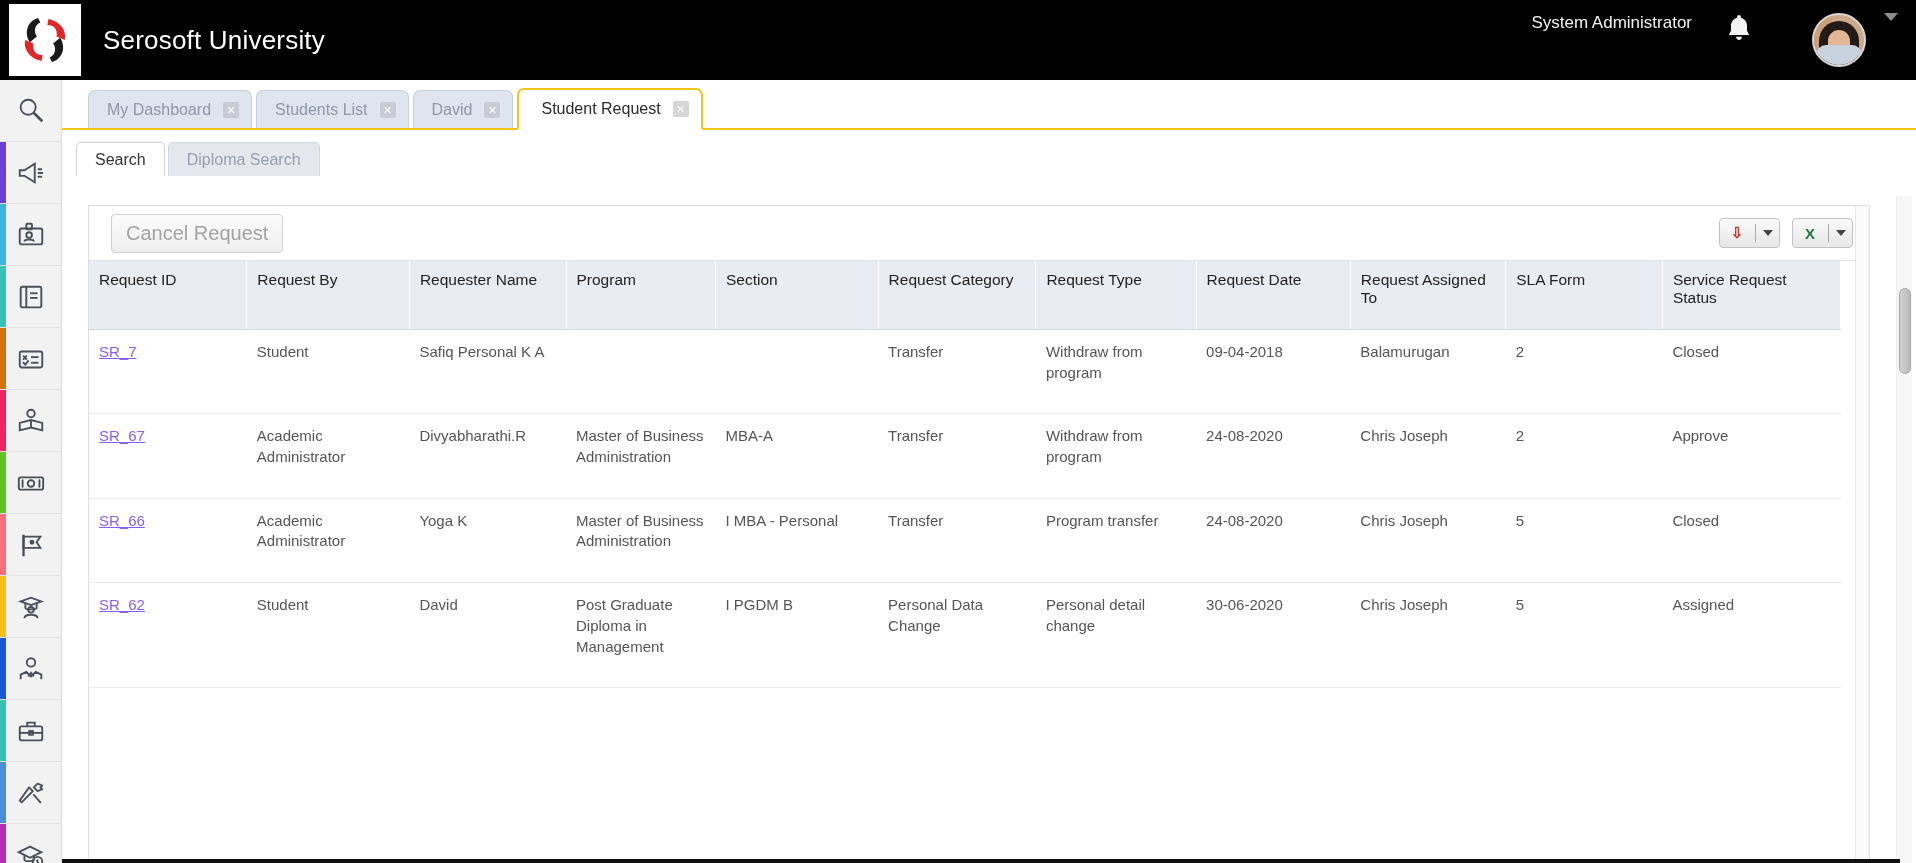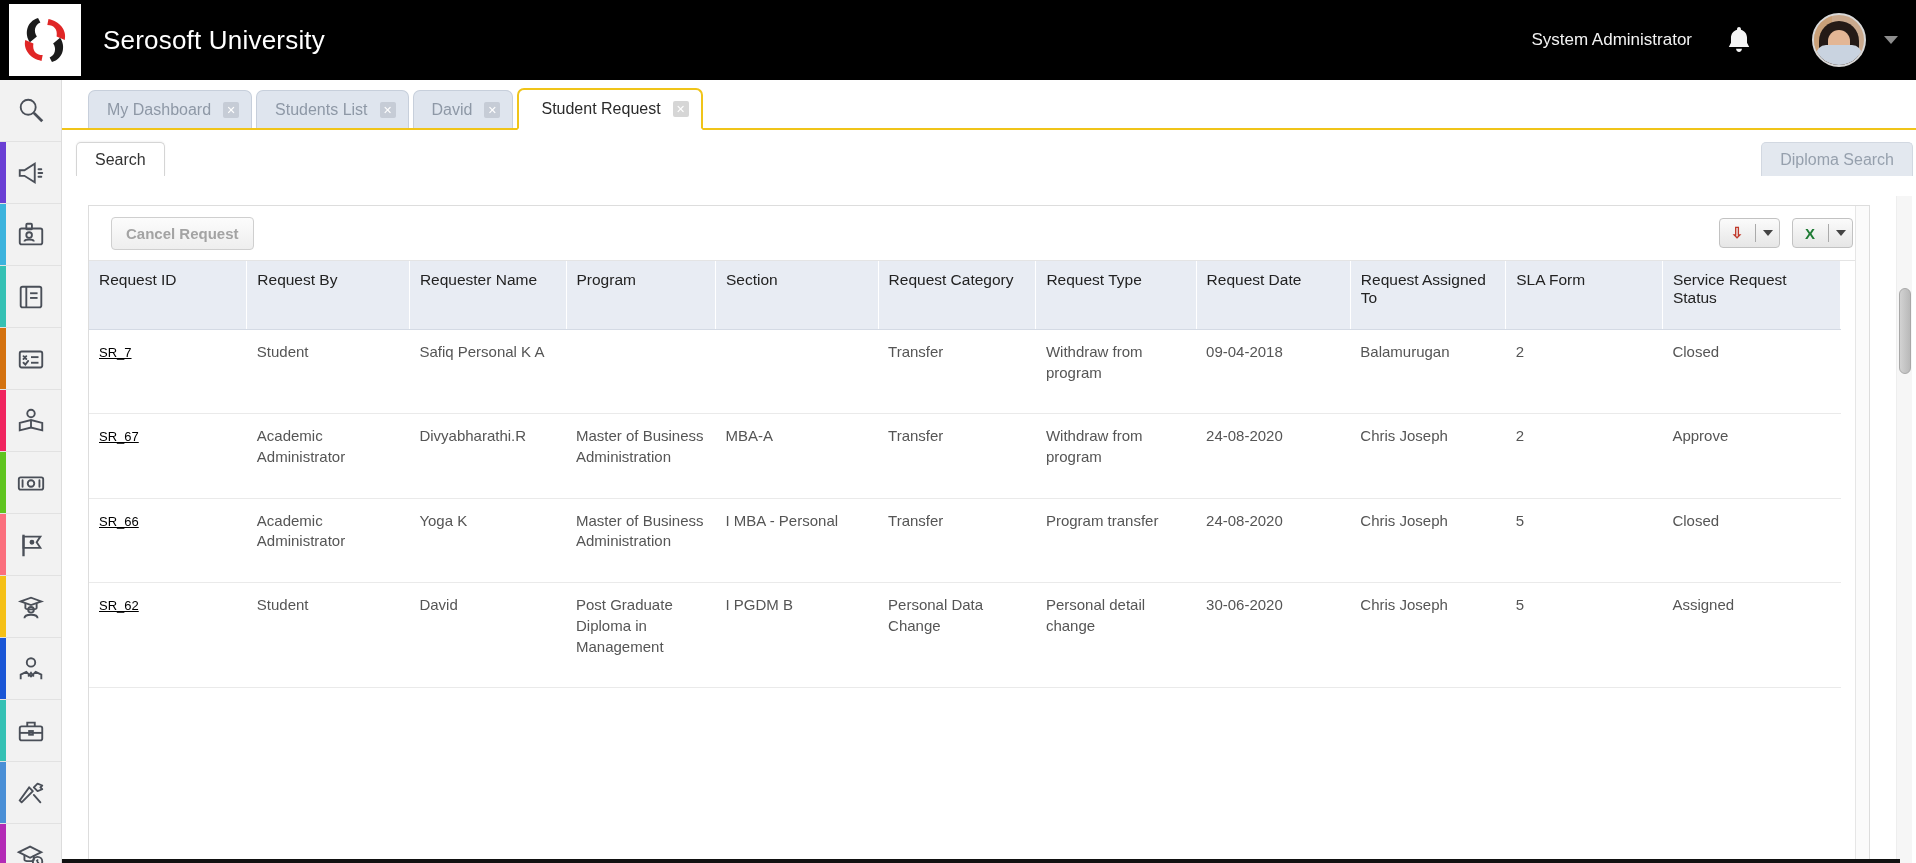--- a/index.html
+++ b/index.html
@@ -23,21 +23,21 @@
     display: flex; align-items: center; justify-content: center;
     flex: 0 0 auto;
   }
   .logo-svg { width: 58px; height: 58px; display:block; }
   .brand-title {
     color: #ffffff; font-size: 26px; font-weight: 400;
     margin-left: 22px; letter-spacing: .2px;
     white-space: nowrap;
   }
   .topbar-right {
-    margin-left: auto; display: flex; align-items: center;
+    margin-left: auto; display: flex; align-items: flex-start;
     padding-right: 18px; gap: 8px;
   }
   .admin-name {
     color: #f2f2f2; font-size: 17px; margin-right: 26px; white-space: nowrap;
   }
   .bell-icon { width: 26px; height: 30px; margin-right: 52px; display:block; }
   .avatar {
     width: 54px; height: 54px; border-radius: 50%;
     border: 2px solid #d8d8d8;
     overflow: hidden; position: relative;
@@ -126,21 +126,20 @@
   }
   .wtab.active .tab-close { background: #d6d6d6; }
 
   
   .subtabs {
     position: absolute; left: 62px; top: 132px;
     width: 1854px; height: 44px;
     display: flex; align-items: flex-end;
     padding-left: 14px;
     background: #ffffff;
-    justify-content: space-between;
   }
   .stab {
     height: 34px; padding: 0 18px;
     display: flex; align-items: center;
     font-size: 16px;
     border-radius: 5px 5px 0 0;
     margin-right: 3px;
   }
   .stab.active {
     background: #ffffff; color: #333333;
@@ -173,21 +172,21 @@
   .toolbar {
     height: 54px;
     display: flex; align-items: center;
     padding: 0 16px 0 22px;
     background: #ffffff;
   }
   .btn-cancel {
     padding: 7px 14px;
     background: linear-gradient(to bottom,#fcfcfc,#eeeeee);
     border: 1px solid #cfcfcf; border-radius: 4px;
-    color: #a3a3a3; font-size: 15px; font-weight: bold;
+    color: #a3a3a3; font-size: 20px;
   }
   .toolbar-right { margin-left: auto; display: flex; gap: 12px; }
   .split-btn {
     display: flex; align-items: center;
     background: linear-gradient(to bottom,#fbfbfb,#e6e6e6);
     border: 1px solid #c2c2c2; border-radius: 4px;
     height: 30px; padding: 0 6px;
   }
   .split-btn .glyph { width: 22px; text-align: center; font-size: 15px; font-weight: bold; }
   .split-btn .sep { width: 1px; height: 18px; background: #aaaaaa; margin: 0 7px; }
@@ -215,22 +214,22 @@
     vertical-align: top;
   }
   table.grid td {
     border-bottom: 1px solid #eaeaea;
     font-size: 15px; color: #555555;
     padding: 12px 10px 30px 10px;
     vertical-align: top;
     line-height: 1.38;
   }
   td.idcell a {
-    color: #000000; text-decoration: underline;
-    font-size: 13px;
+    color: #8b5cf6; text-decoration: underline;
+    font-size: 15px;
   }
   .c0{width:133px}.c1{width:137px}.c2{width:132px}.c3{width:126px}
   .c4{width:137px}.c5{width:133px}.c6{width:135px}.c7{width:130px}
   .c8{width:131px}.c9{width:132px}.c10{width:150px}
 
   
   .vscroll-outer {
     position: absolute; right: 4px; top: 196px;
     width: 16px; height: 667px; background: #f6f6f6;
     border-left: 1px solid #eeeeee;

